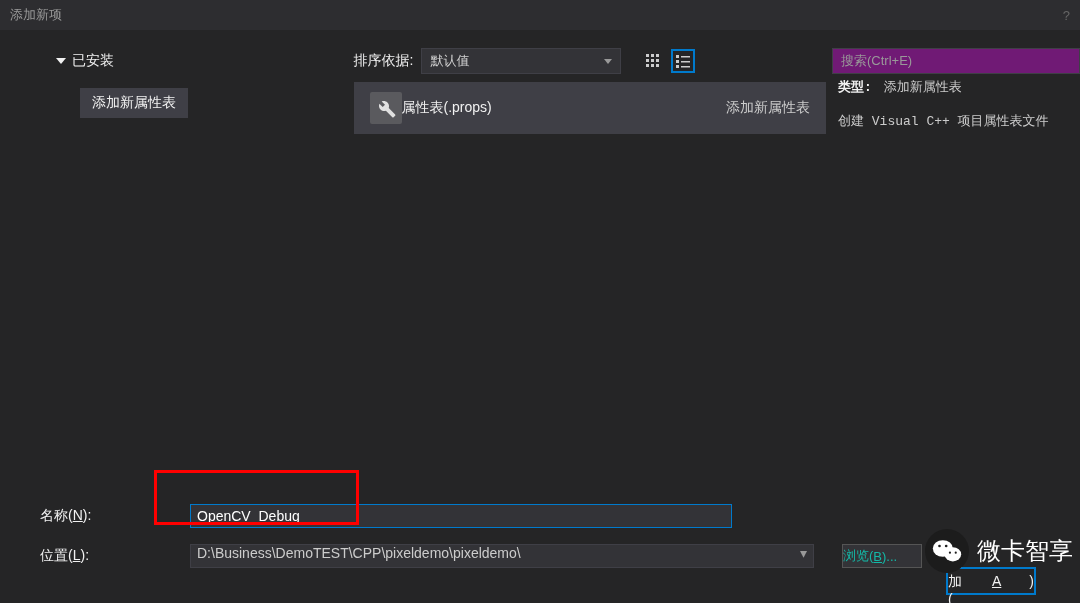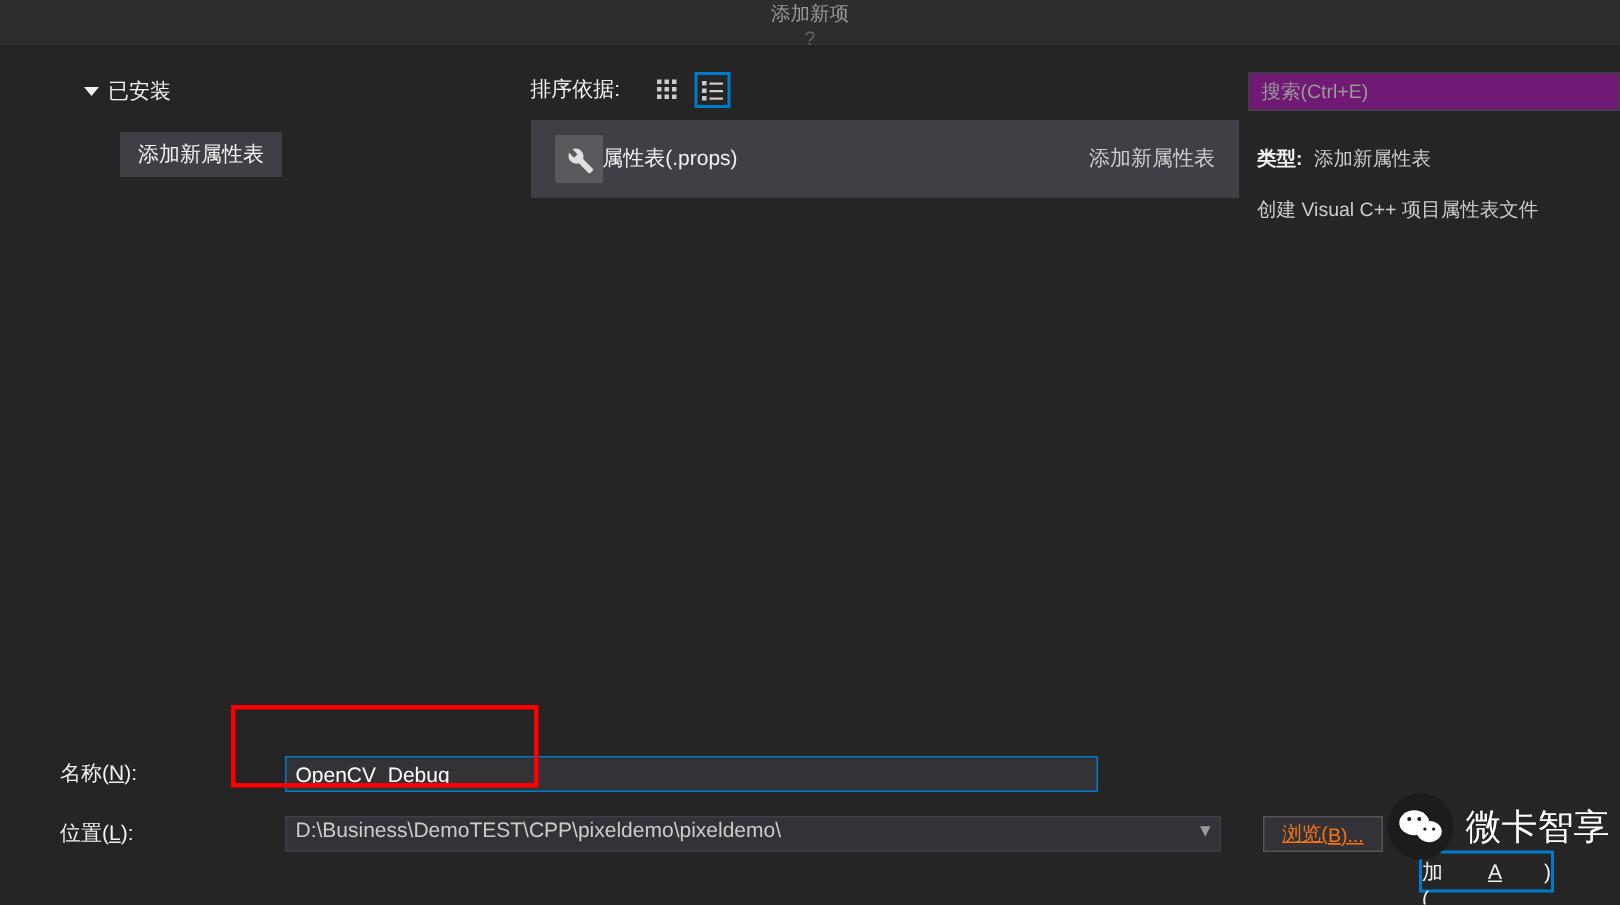--- a/index.html
+++ b/index.html
@@ -14,21 +14,20 @@
       position: relative;
     }
     .titlebar {
       height: 30px;
       background: #2d2d30;
       display: flex;
       align-items: center;
       padding: 0 10px;
       color: #999;
       justify-content: space-between;
-      flex-direction: column;
     }
     .titlebar .help { color: #666; }
     .main {
       display: flex;
       height: 452px;
     }
     .sidebar { width: 328px; padding: 22px 14px; margin-left: 42px; }
     .tree-root { display: flex; align-items: center; gap: 6px; font-size: 14px; }
     .tree-arrow {
       width: 0; height: 0;
@@ -101,21 +100,21 @@
     }
     .searchbox {
       width: 248px;
       height: 26px;
       background: #701a75;
       border: 1px solid #3f3f46;
       color: #999;
       padding: 0 8px;
       display: flex; align-items: center;
     }
-    .desc-block { margin-top: 18px; font-size: 13px; line-height: 28px; padding-left: 6px;}
+    .desc-block { font-size: 13px; line-height: 28px; padding-left: 6px; font-family: Liberation Mono, monospace;}
     .desc-label { color: #f1f1f1; font-weight: bold; display: inline; }
     .desc-val { color: #ccc; display: inline; margin-left: 4px; }
     .desc-line2 { color: #ccc; margin-top: 6px; }
     .bottom {
       padding: 18px 14px 0 40px;
     }
     .form-row {
       display: flex;
       align-items: center;
       height: 32px;
@@ -144,24 +143,23 @@
       justify-content: space-between;
       padding: 0 6px;
       font-size: 14px;
     }
     .browse-btn {
       margin-left: 28px;
       width: 80px;
       height: 24px;
       background: #333337;
       border: 1px solid #555;
-      color: #f97316;
-      display: flex; align-items: center; justify-content: center;
+      color: #14b8a6;
+      display: flex; align-items: center; 
       font-size: 13px;
-      text-decoration: underline;
     }
     .add-btn {
       position: absolute;
       right: 44px;
       bottom: 8px;
       width: 90px;
       height: 28px;
       border: 2px solid #007acc;
       background: #252526;
       color: #f1f1f1;
@@ -208,20 +206,24 @@
     <div class="tree-root">
       <span class="tree-arrow"></span>
       <span>已安装</span>
     </div>
     <div class="tree-child">添加新属性表</div>
   </div>
 
   <div class="centerpane">
     <div class="toolbar-row">
       <span class="sort-label">排序依据:</span>
+      <div class="sort-dropdown">
+        <span>默认值</span>
+        <span class="dd-arrow"></span>
+      </div>
       <div class="view-icons">
         <div class="vicon">
           <svg width="16" height="16" viewBox="0 0 16 16">
             <rect x="1" y="1" width="3" height="3" fill="#ccc"></rect>
               <rect x="6" y="1" width="3" height="3" fill="#ccc"></rect>
               <rect x="11" y="1" width="3" height="3" fill="#ccc"></rect>
             <rect x="1" y="6" width="3" height="3" fill="#ccc"></rect>
               <rect x="6" y="6" width="3" height="3" fill="#ccc"></rect>
               <rect x="11" y="6" width="3" height="3" fill="#ccc"></rect>
             <rect x="1" y="11" width="3" height="3" fill="#ccc"></rect>

